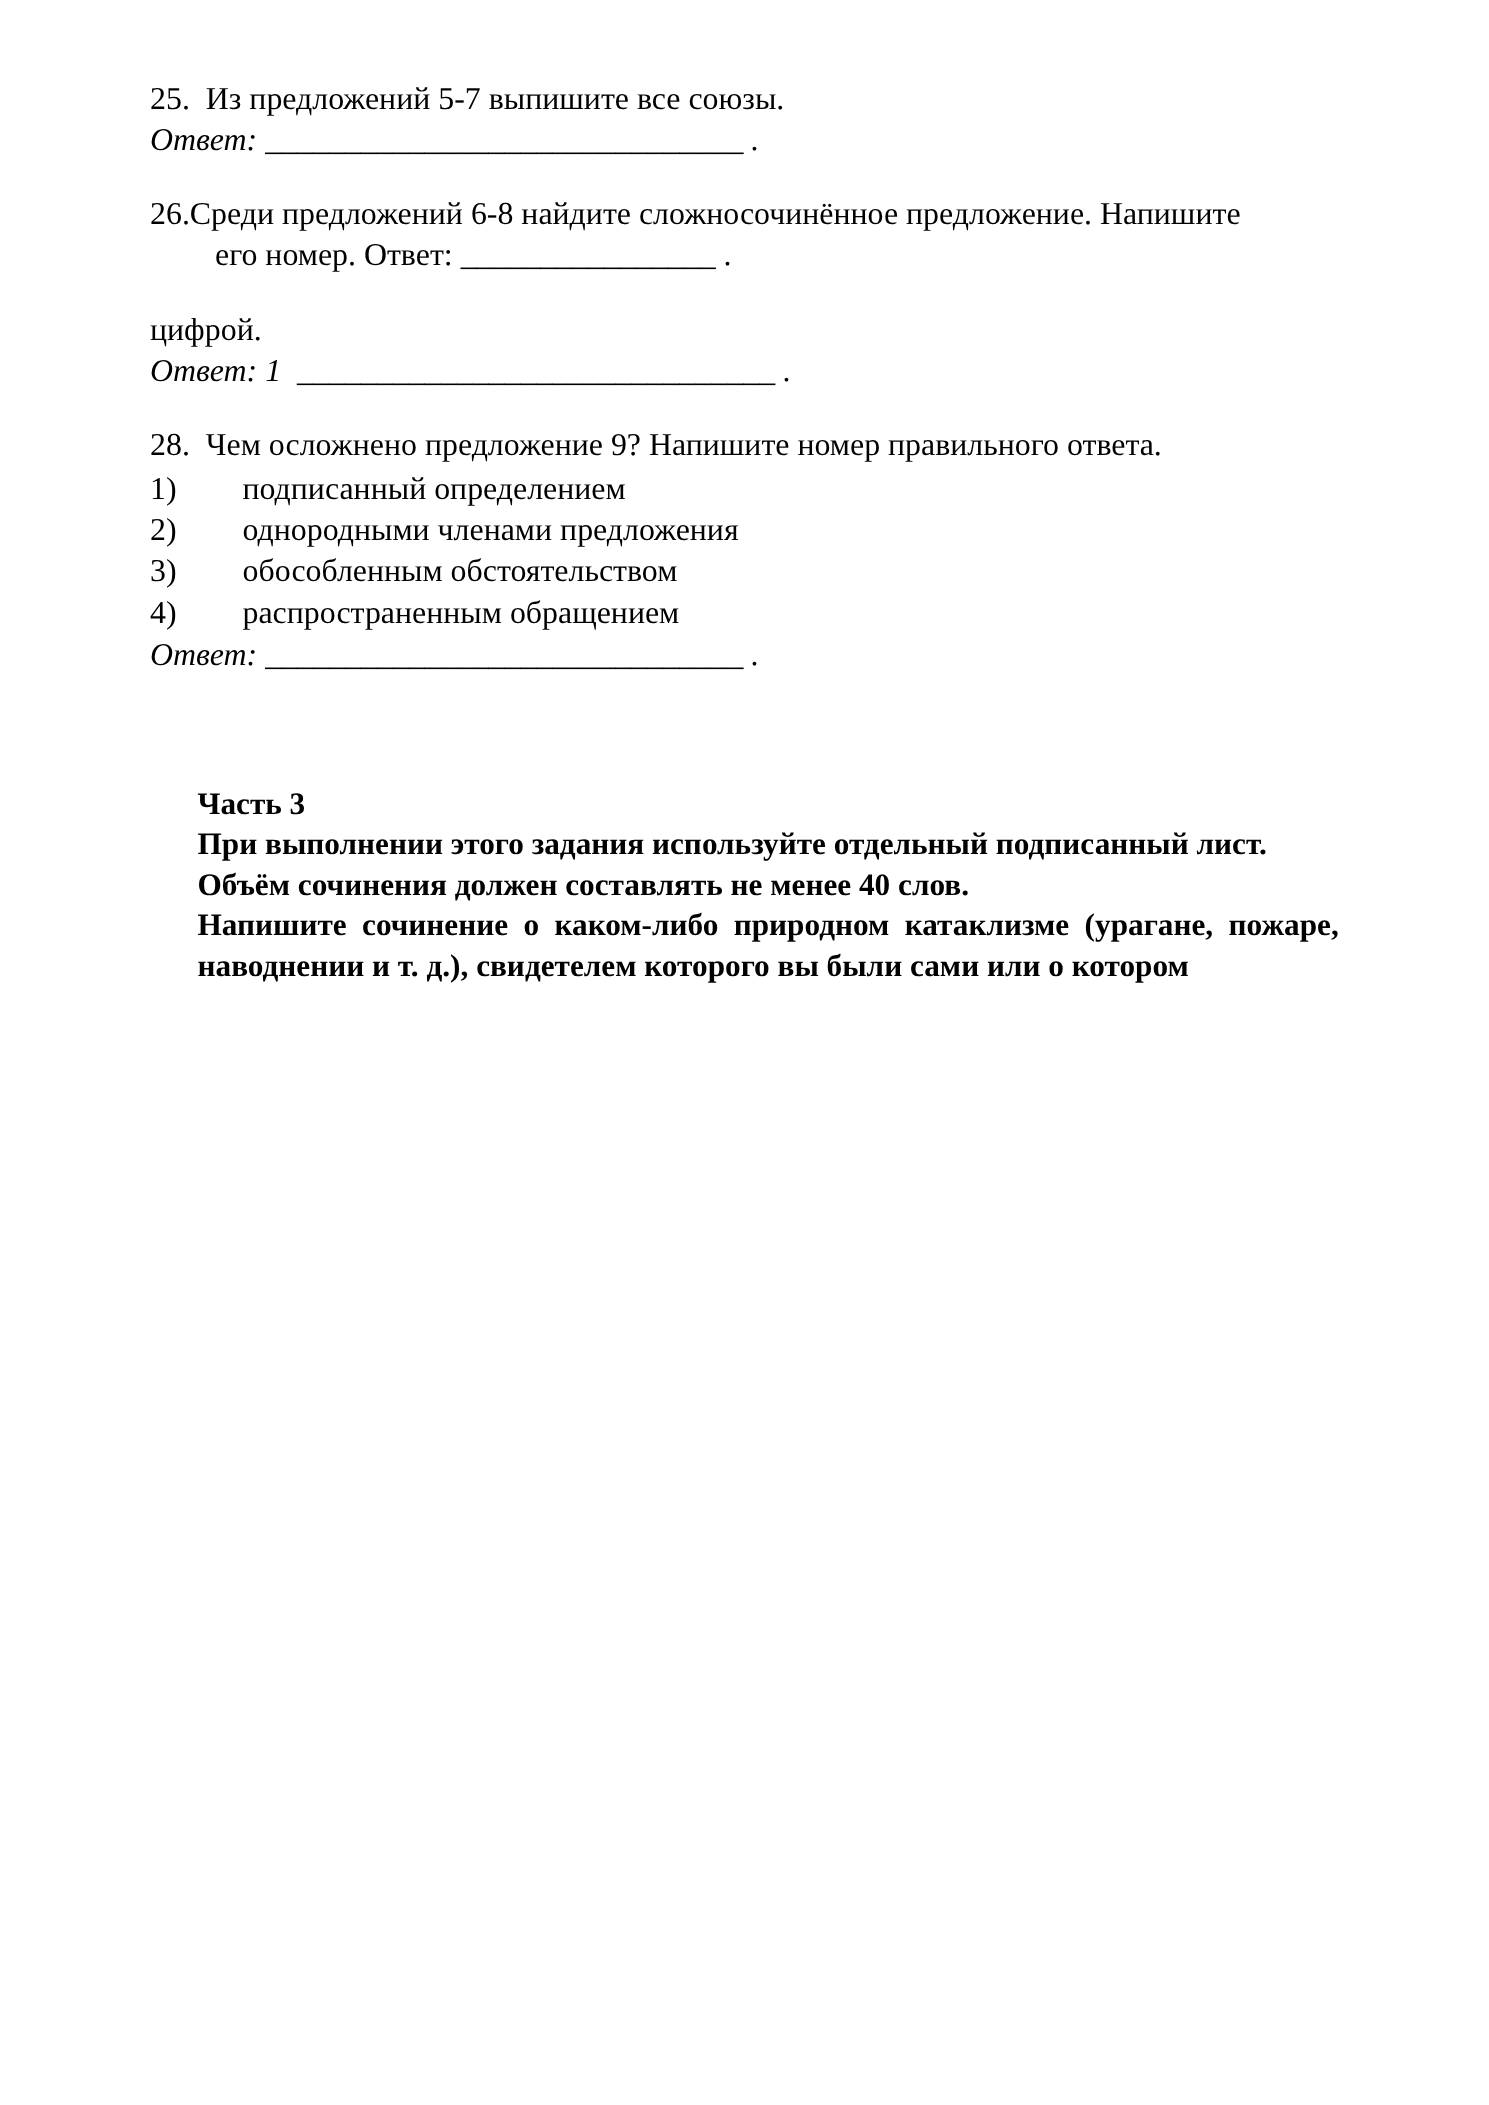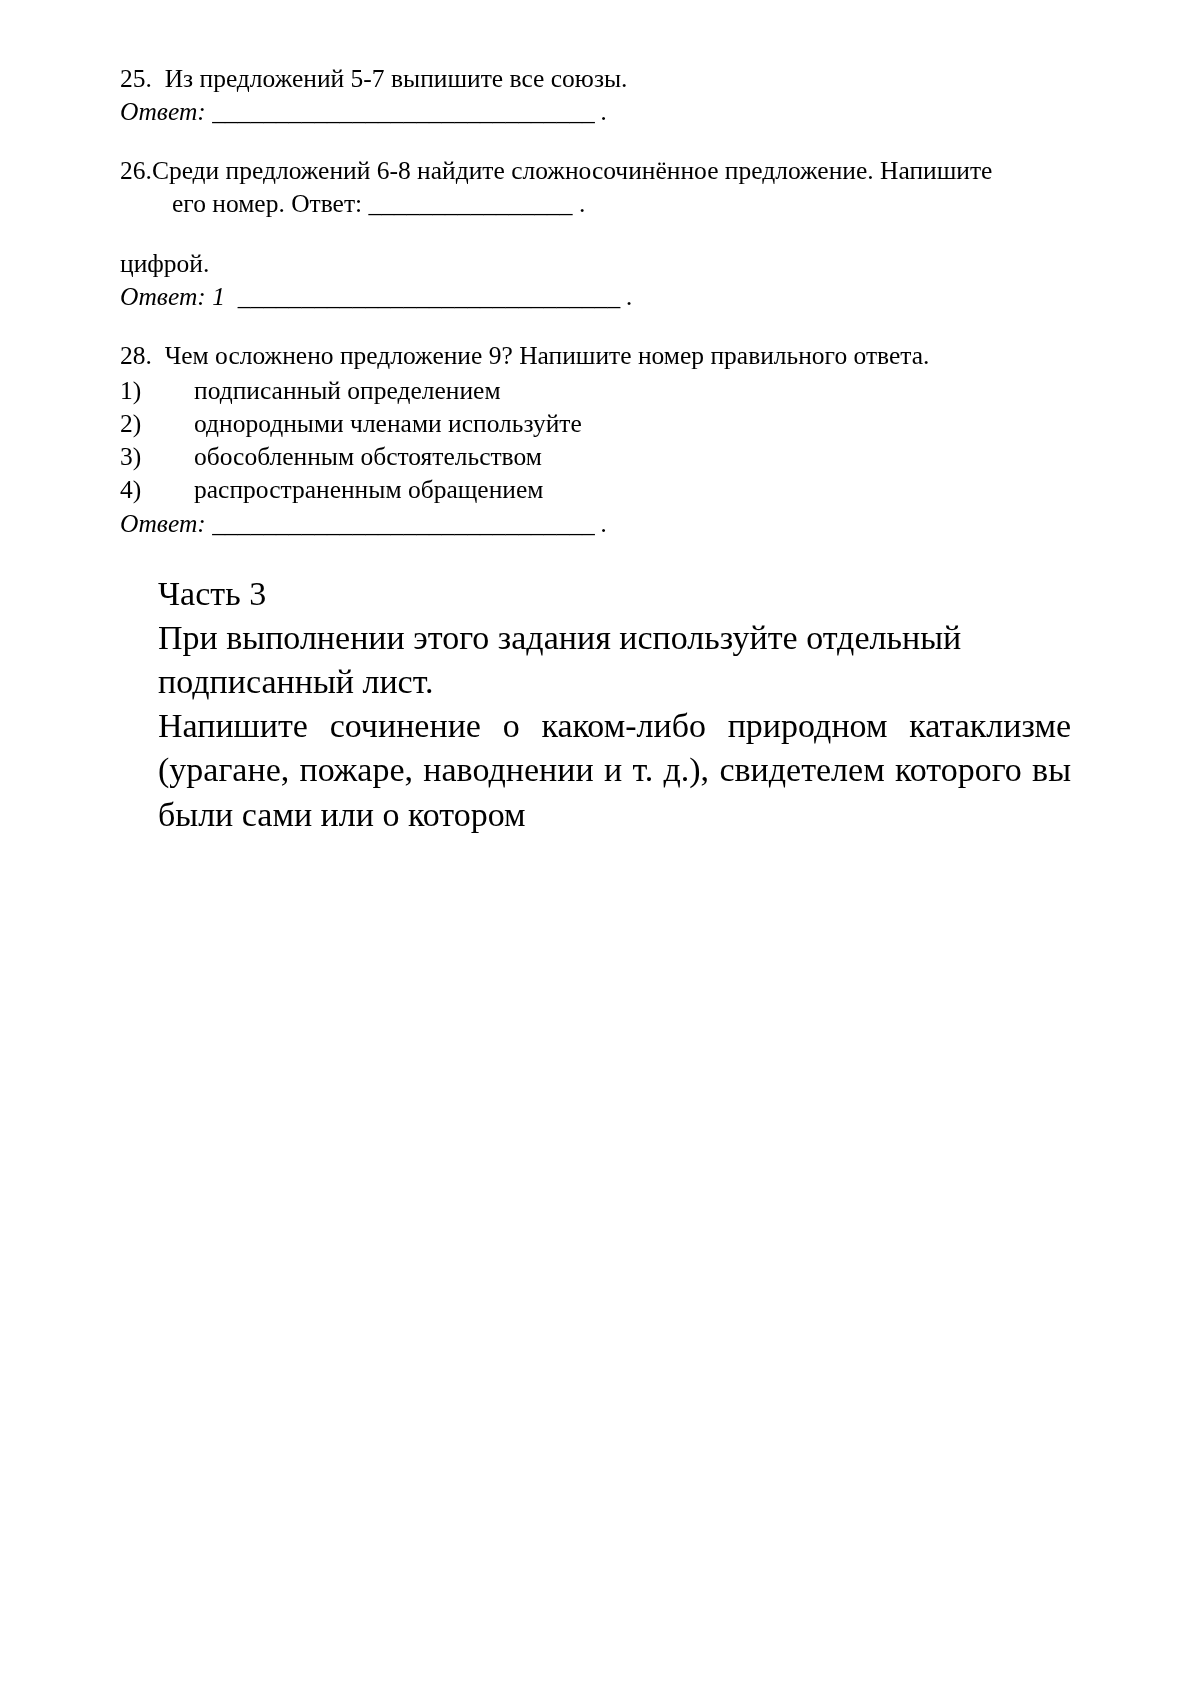--- a/index.html
+++ b/index.html
@@ -49,23 +49,23 @@
     align-items: baseline;
   }
   .opt-num {
     width: 74px;
     flex: 0 0 74px;
   }
   .opt-text {
     flex: 1 1 auto;
   }
   .part3 {
-    margin-top: 32px;
-    font-weight: normal;
-    font-size: 34px;
+    margin-top: 88px;
+    font-weight: bold;
+    font-size: 25px;
     line-height: 1.30;
   }
   .part3 .heading {
     padding-left: 38px;
   }
   .part3 .instr {
     padding-left: 38px;
   }
   .part3 .task {
     padding-left: 38px;
@@ -100,33 +100,34 @@
 
   <div class="q-block">
     <div class="q-title"><span>28.</span>&nbsp; <span>Чем осложнено предложение 9? Напишите номер правильного ответа.</span></div>
     <div class="opts">
       <div class="opt-row">
         <span class="opt-num">1)</span>
         <span class="opt-text">подписанный определением</span>
       </div>
       <div class="opt-row">
         <span class="opt-num">2)</span>
-        <span class="opt-text">однородными членами используйте</span>
+        <span class="opt-text">однородными членами предложения</span>
       </div>
       <div class="opt-row">
         <span class="opt-num">3)</span>
         <span class="opt-text">обособленным обстоятельством</span>
       </div>
       <div class="opt-row">
         <span class="opt-num">4)</span>
         <span class="opt-text">распространенным обращением</span>
       </div>
     </div>
     <div class="ans-line"><span>Ответ:</span> <span class="blank">______________________________</span> <span>.</span></div>
   </div>
 
   <div class="part3">
     <div class="heading">Часть 3</div>
     <div class="instr">При выполнении этого задания используйте отдельный подписанный лист.</div>
+    <div class="instr">Объём сочинения должен составлять не менее 40 слов.</div>
     <div class="task"><span>Напишите сочинение о каком-либо природном катаклизме (урагане, пожаре, наводнении и т. д.), свидетелем которого вы были сами или о котором</span></div>
   </div>
 
 </div>
 
 </body></html>

